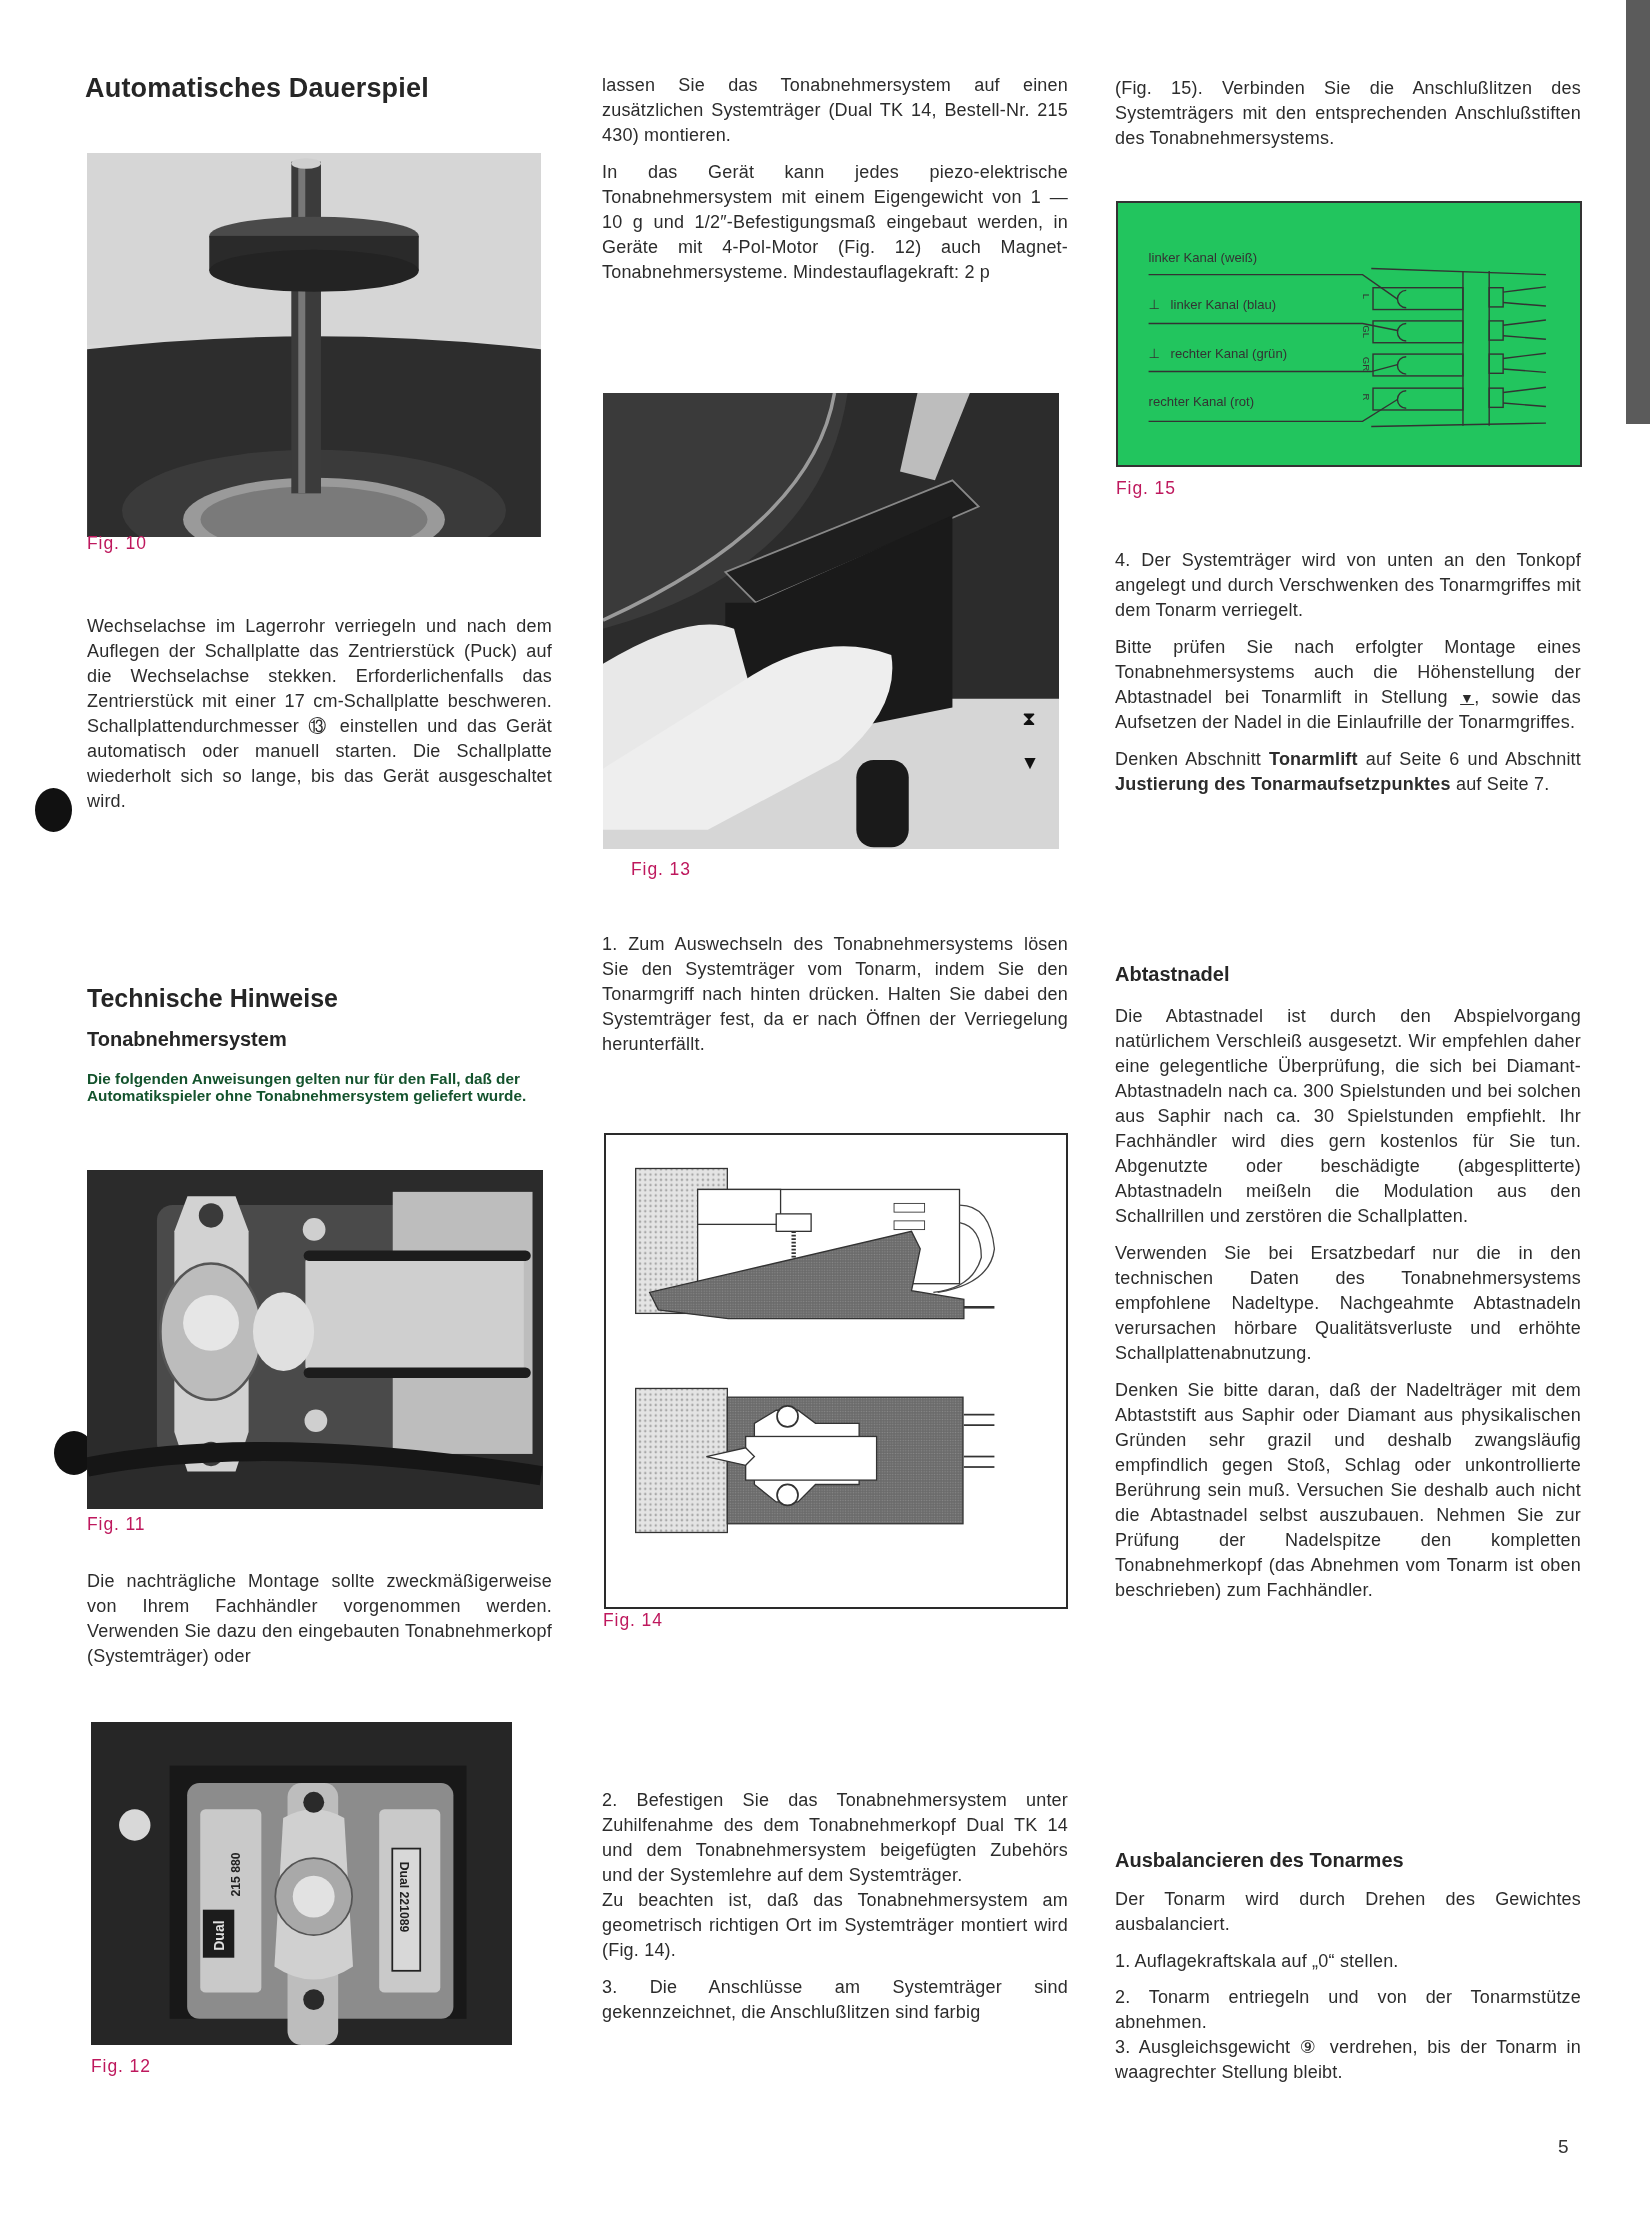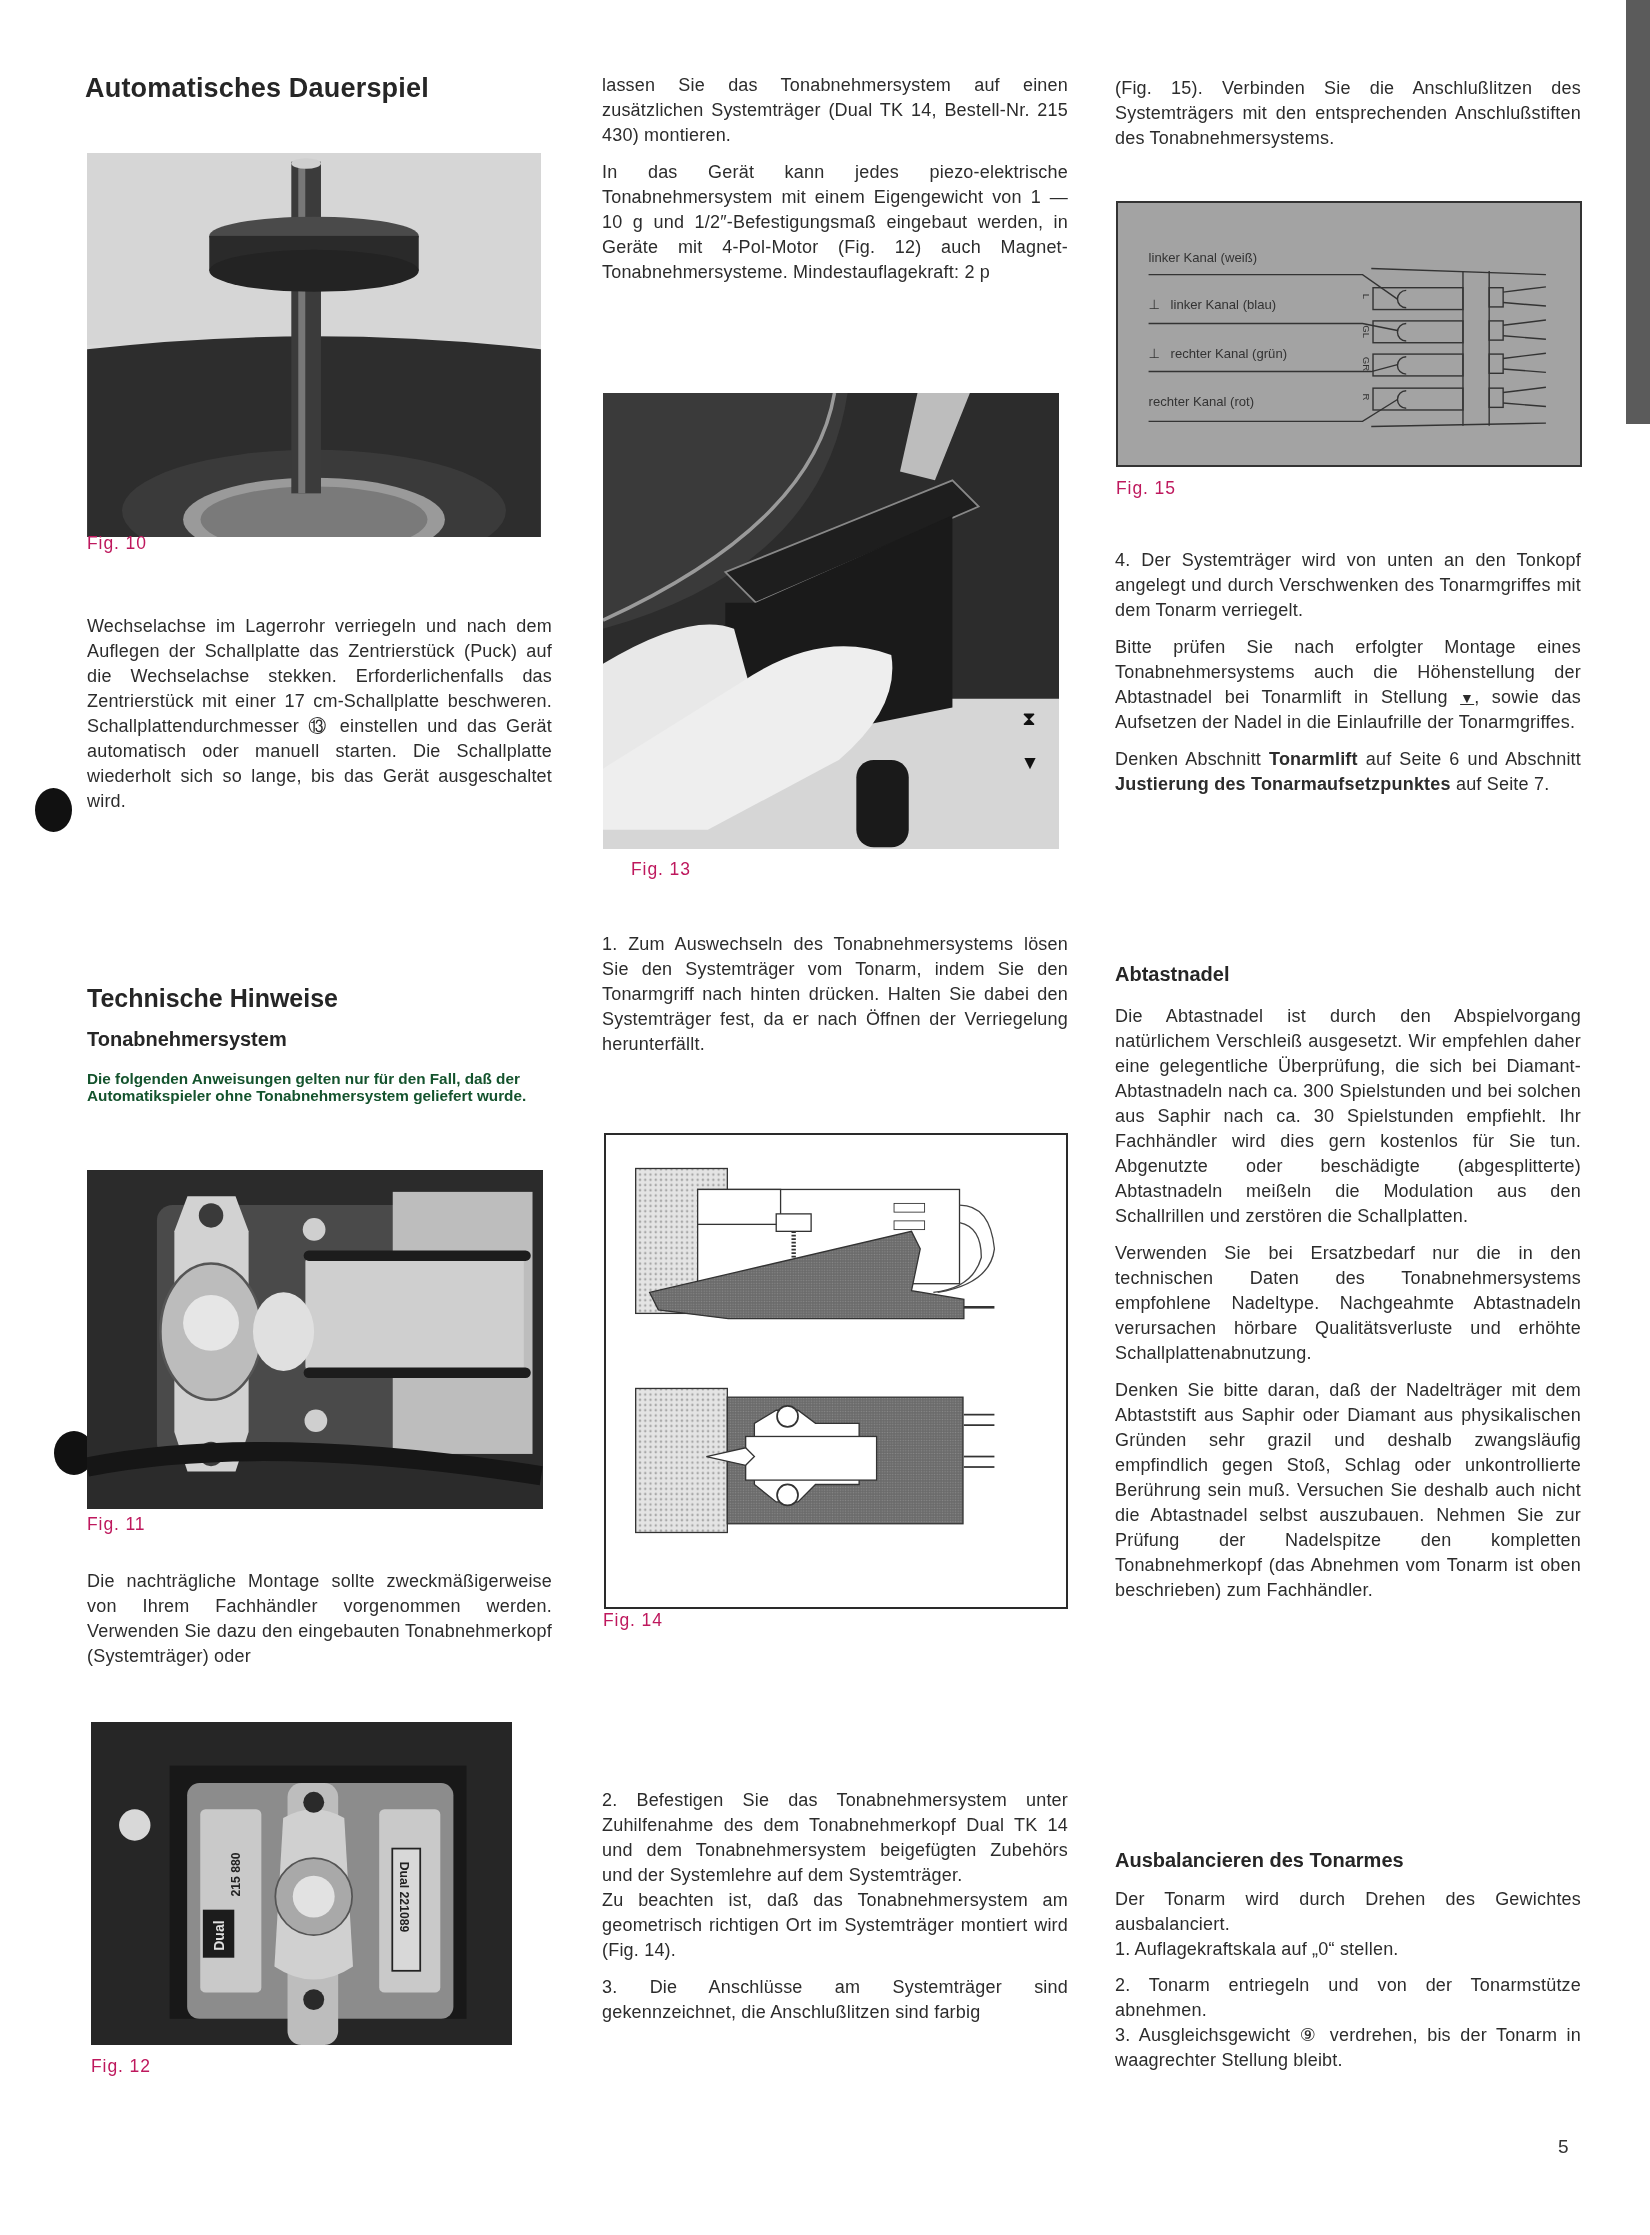--- a/index.html
+++ b/index.html
@@ -180,21 +180,21 @@
 <div class="abs" style="left:602px; top:1788px; width:466px;">
   <p class="p">2. Befestigen Sie das Tonabnehmersystem unter Zuhilfenahme des dem Tonabnehmerkopf Dual TK 14 und dem Tonabnehmersystem beigefügten Zubehörs und der Systemlehre auf dem Systemträger.</p>
   <p class="p" style="margin-top:0;">Zu beachten ist, daß das Tonabnehmersystem am geometrisch richtigen Ort im Systemträger montiert wird (Fig. 14).</p>
   <p class="p">3. Die Anschlüsse am Systemträger sind gekennzeichnet, die Anschlußlitzen sind farbig</p>
 </div>
 
 <div class="abs" style="left:1115px; top:76px; width:466px;">
   <p class="p">(Fig. 15). Verbinden Sie die Anschlußlitzen des Systemträgers mit den entsprechenden Anschlußstiften des Tonabnehmersystems.</p>
 </div>
 
-<div class="abs" style="left:1116px; top:201px; width:462px; height:262px; border:2.2px solid #333; background:#a3a3a3;">
+<div class="abs" style="left:1116px; top:201px; width:462px; height:262px; border:2.2px solid #333; background:#22c55e;">
   <svg width="462" height="262" viewBox="0 0 529 300">
     <g font-size="15" fill="#333">
       <text x="35" y="68">linker Kanal  (weiß)</text>
       <text x="35" y="121">
         <tspan>⊥</tspan>
         <tspan dx="8">linker Kanal  (blau)</tspan>
       </text>
       <text x="35" y="178">
         <tspan>⊥</tspan>
         <tspan dx="8">rechter Kanal  (grün)</tspan>
@@ -259,19 +259,19 @@
 <h3 class="abs h3" style="left:1115px; top:963px;">Abtastnadel</h3>
 <div class="abs" style="left:1115px; top:1004px; width:466px;">
   <p class="p">Die Abtastnadel ist durch den Abspielvorgang natürlichem Verschleiß ausgesetzt. Wir empfehlen daher eine gelegentliche Überprüfung, die sich bei Diamant-Abtastnadeln nach ca. 300 Spielstunden und bei solchen aus Saphir nach ca. 30 Spielstunden empfiehlt. Ihr Fachhändler wird dies gern kostenlos für Sie tun. Abgenutzte oder beschädigte (abgesplitterte) Abtastnadeln meißeln die Modulation aus den Schallrillen und zerstören die Schallplatten.</p>
   <p class="p">Verwenden Sie bei Ersatzbedarf nur die in den technischen Daten des Tonabnehmersystems empfohlene Nadeltype. Nachgeahmte Abtastnadeln verursachen hörbare Qualitätsverluste und erhöhte Schallplattenabnutzung.</p>
   <p class="p">Denken Sie bitte daran, daß der Nadelträger mit dem Abtaststift aus Saphir oder Diamant aus physikalischen Gründen sehr grazil und deshalb zwangsläufig empfindlich gegen Stoß, Schlag oder unkontrollierte Berührung sein muß. Versuchen Sie deshalb auch nicht die Abtastnadel selbst auszubauen. Nehmen Sie zur Prüfung der Nadelspitze den kompletten Tonabnehmerkopf (das Abnehmen vom Tonarm ist oben beschrieben) zum Fachhändler.</p>
 </div>
 
 <h3 class="abs h3" style="left:1115px; top:1849px;">Ausbalancieren des Tonarmes</h3>
 <div class="abs" style="left:1115px; top:1887px; width:466px;">
   <p class="p">Der Tonarm wird durch Drehen des Gewichtes ausbalanciert.</p>
-  <p class="p" style="margin-top:0;">1. Auflagekraftskala auf „0“ stellen.</p>
+  <p class="p" style="margin-top:12px;">1. Auflagekraftskala auf „0“ stellen.</p>
   <p class="p" style="margin-top:11px;">2. Tonarm entriegeln und von der Tonarmstütze abnehmen.</p>
   <p class="p" style="margin-top:0;">3. Ausgleichsgewicht ⑨ verdrehen, bis der Tonarm in waagrechter Stellung bleibt.</p>
 </div>
 
 <div class="abs" style="left:1558px; top:2136px; font-size:19px; color:#333;">5</div>
 
 
 </body></html>

